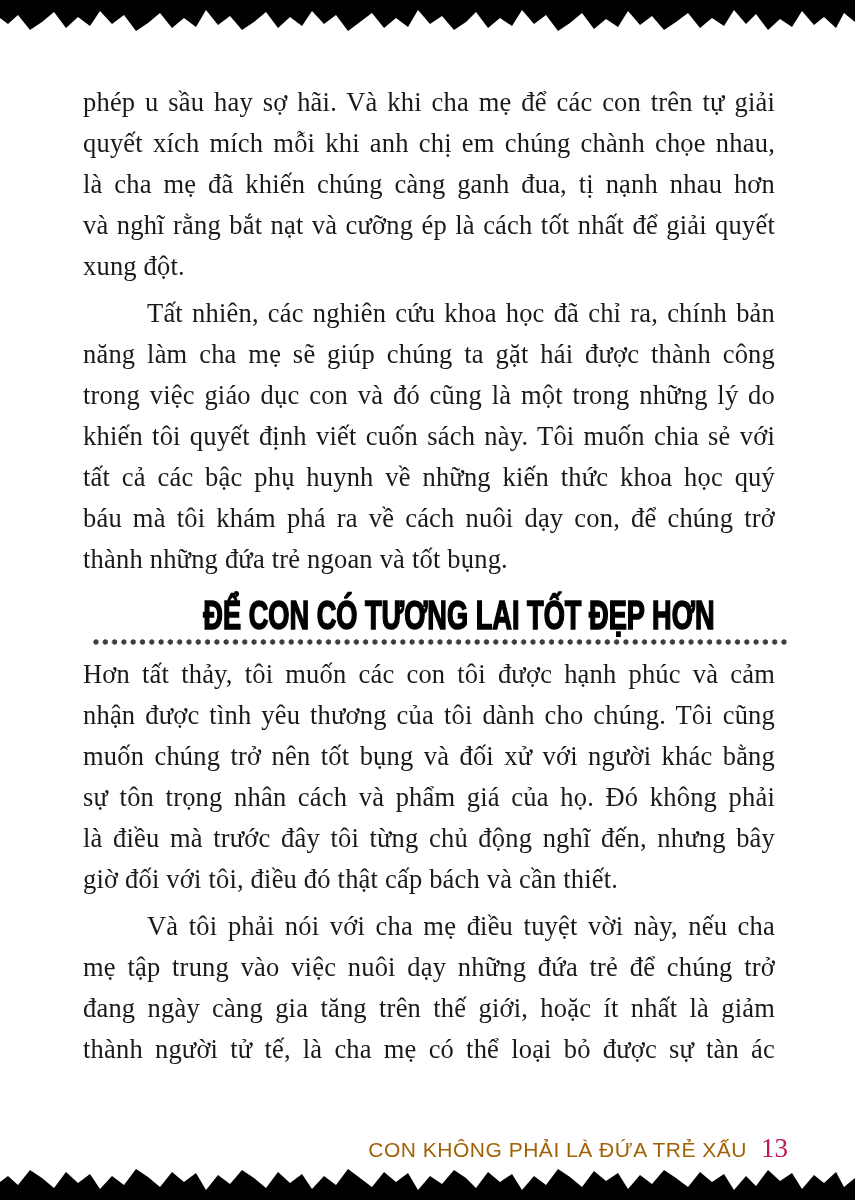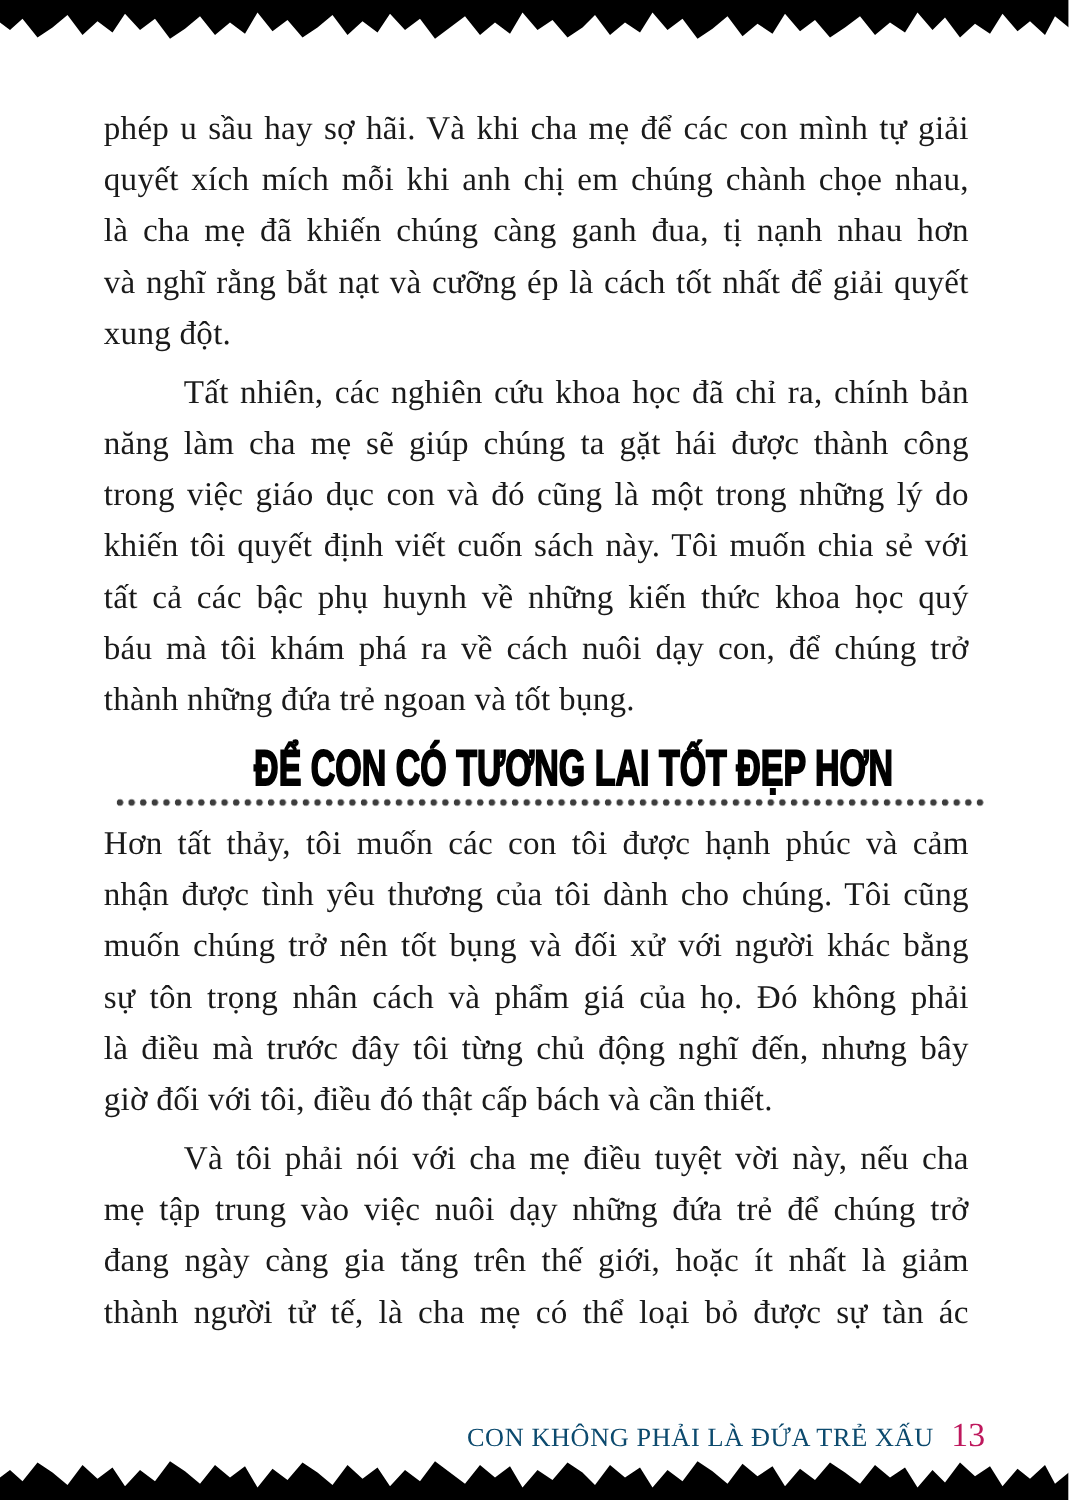--- a/index.html
+++ b/index.html
@@ -35,42 +35,42 @@
     height:8px;margin-top:2px;margin-left:9px;margin-right:-15px;
     background-image:radial-gradient(circle at 4px 4px,#3d3d3d 2.4px,transparent 2.9px);
     background-size:9.3px 8px;background-repeat:repeat-x;
   }
   .after-heading{margin-top:8px;}
   .footer{
     position:absolute;top:1098px;right:67px;
     display:flex;align-items:baseline;gap:14px;
   }
   .running-title{
-    font-family:Liberation Serif, serif;
-    font-size:21px;color:#0c4a6e;font-weight:500;letter-spacing:0.5px;margin-top:40px;
+    font-family:Liberation Sans, sans-serif;
+    font-size:21px;color:#a16207;font-weight:500;letter-spacing:0.5px;margin-top:40px;
   }
   .page-number{
     font-family:"Liberation Serif",serif;
     font-size:27px;color:#be185d;
   }
 </style>
 </head>
 <body>
 
 <div class="page">
 
   <svg class="torn top" viewBox="0 0 855 36" preserveAspectRatio="none" aria-hidden="true">
     <polygon fill="#000000" points="0,0 855,0 855,22 844,13 836,28 824,17 814,25 802,11 792,27 780,19 768,30 756,14 746,24 734,10 724,26 712,18 700,28 688,13 676,22 664,30 652,16 640,25 628,11 618,27 606,19 594,29 582,13 570,23 558,31 546,15 534,24 522,10 512,26 500,18 488,28 476,12 466,22 454,30 442,16 430,24 418,10 408,27 396,18 384,28 372,13 360,22 348,31 336,15 324,24 312,11 302,26 290,17 278,28 266,12 254,22 242,30 230,16 218,25 206,10 196,27 184,18 172,28 160,13 148,23 136,31 124,15 112,24 100,11 90,26 78,17 66,28 54,12 42,22 30,30 18,15 8,24 0,18"></polygon>
   </svg>
 
   <div class="column">
 
     <div>
 
-    <div class="line">phép u sầu hay sợ hãi. Và khi cha mẹ để các con mình tự giải</div>
+    <div class="line">phép u sầu hay sợ hãi. Và khi cha mẹ để các con trên tự giải</div>
         <div class="line">quyết xích mích mỗi khi anh chị em chúng chành chọe nhau,</div>
         <div class="line">là cha mẹ đã khiến chúng càng ganh đua, tị nạnh nhau hơn</div>
         <div class="line">và nghĩ rằng bắt nạt và cưỡng ép là cách tốt nhất để giải quyết</div>
         <div class="line end">xung đột.</div>
         <div class="line pgap ind">Tất nhiên, các nghiên cứu khoa học đã chỉ ra, chính bản</div>
         <div class="line">năng làm cha mẹ sẽ giúp chúng ta gặt hái được thành công</div>
         <div class="line">trong việc giáo dục con và đó cũng là một trong những lý do</div>
         <div class="line">khiến tôi quyết định viết cuốn sách này. Tôi muốn chia sẻ với</div>
         <div class="line">tất cả các bậc phụ huynh về những kiến thức khoa học quý</div>
         <div class="line">báu mà tôi khám phá ra về cách nuôi dạy con, để chúng trở</div>

